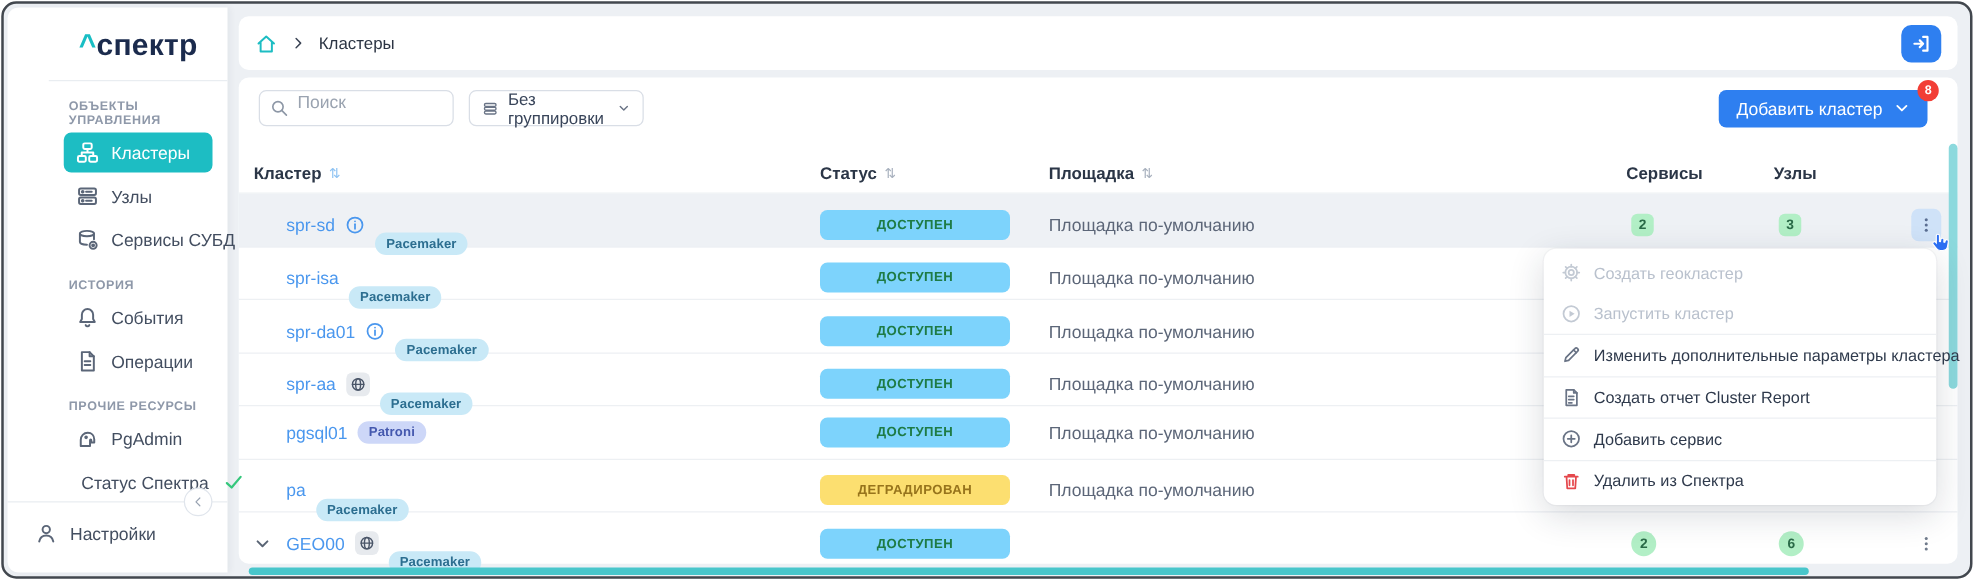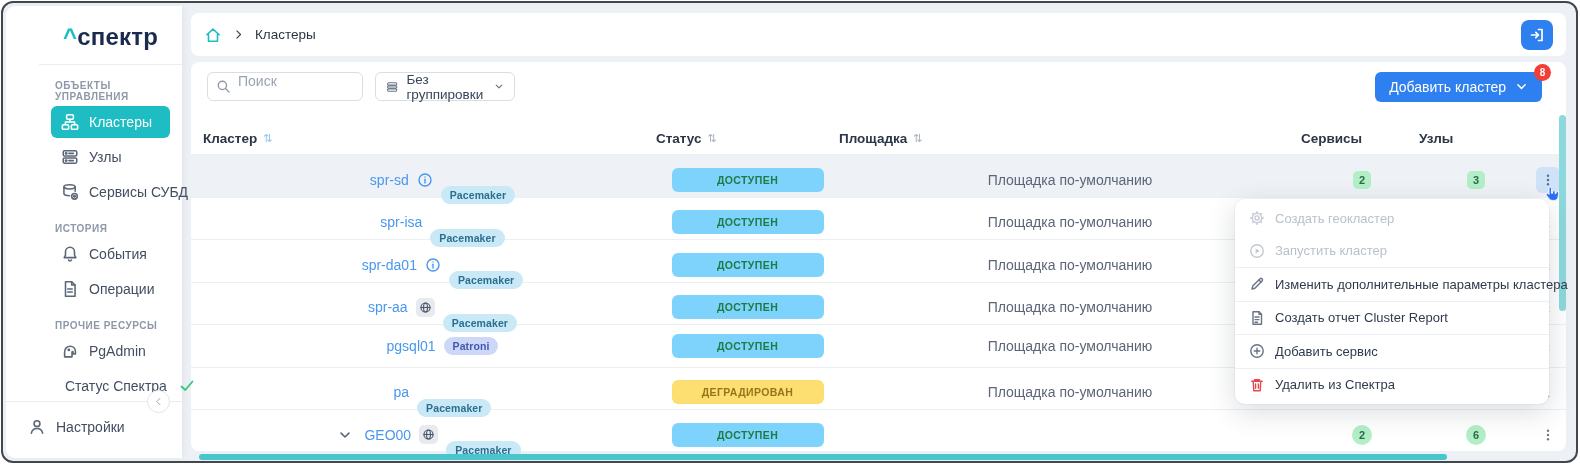--- a/index.html
+++ b/index.html
@@ -59,21 +59,21 @@
                  color:#fff; font-size:10px; font-weight:bold; display:flex; align-items:center; justify-content:center; }
 
   
   .thead, .trow { display:grid; grid-template-columns:453px 183px 462px 118px 110px 1fr; align-items:center; padding-left:12px; }
   .thead { margin-top:21px; height:32px; border-bottom:1px solid #eef1f4; }
   .hcell { font-size:13.5px; font-weight:bold; color:#2b3647; display:flex; align-items:center; gap:6px; }
   .sort { font-size:11px; color:#a7b0bd; font-weight:normal; cursor:pointer; }
   .sort.active { color:#8fc3f3; }
   .trow { height:42.5px; border-bottom:1px solid #edf0f3; font-size:14px; }
   .trow.hl { background:#eef1f5; }
-  .cell { display:flex; align-items:center;justify-content:center; }
+  .cell { display:flex; align-items:center; }
   .name-cell { gap:8px; }
   .expander { width:18px; flex:0 0 18px; display:inline-flex; color:#5a6575; cursor:pointer; }
   .expander svg { width:14px; height:14px; }
   .cluster-link { color:#4a97ee; text-decoration:none; cursor:pointer; }
   .icon.info { width:16px; height:16px; color:#4a97ee; display:inline-flex; cursor:pointer; }
   .globe-wrap { width:19px; height:19px; border-radius:5px; background:#e7eaee; color:#4a5568;
                 display:inline-flex; align-items:center; justify-content:center; }
   .globe-wrap svg { width:13px; height:13px; }
   .badge-type { font-size:10.5px; font-weight:bold; padding:3px 9px; border-radius:10px; letter-spacing:.1px; }
   .badge-type.pacemaker { background:#c9e9f7; color:#2c6e90;margin-top:31px; }

